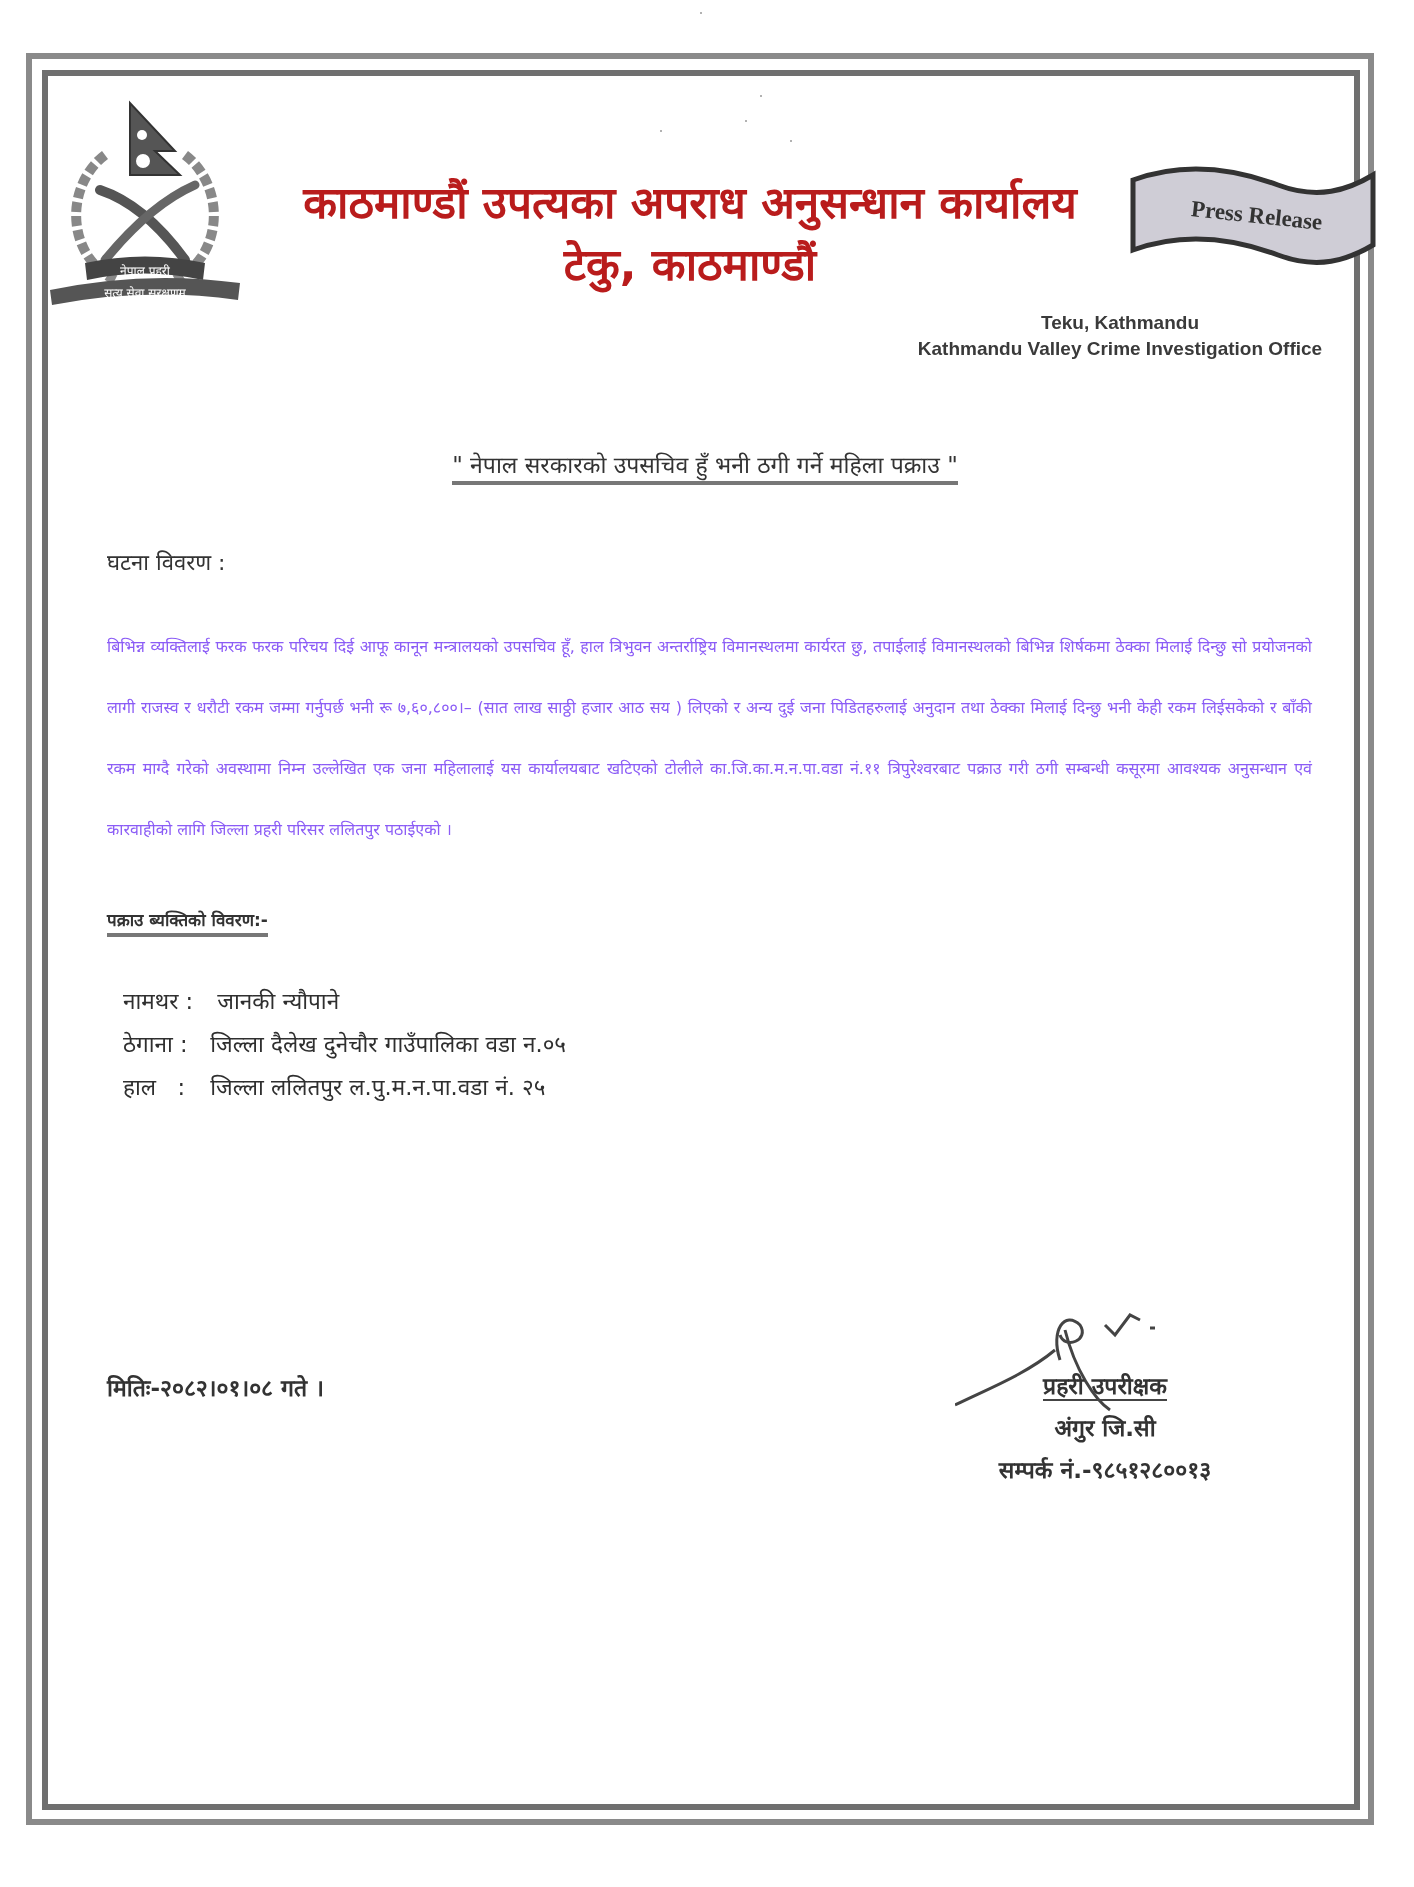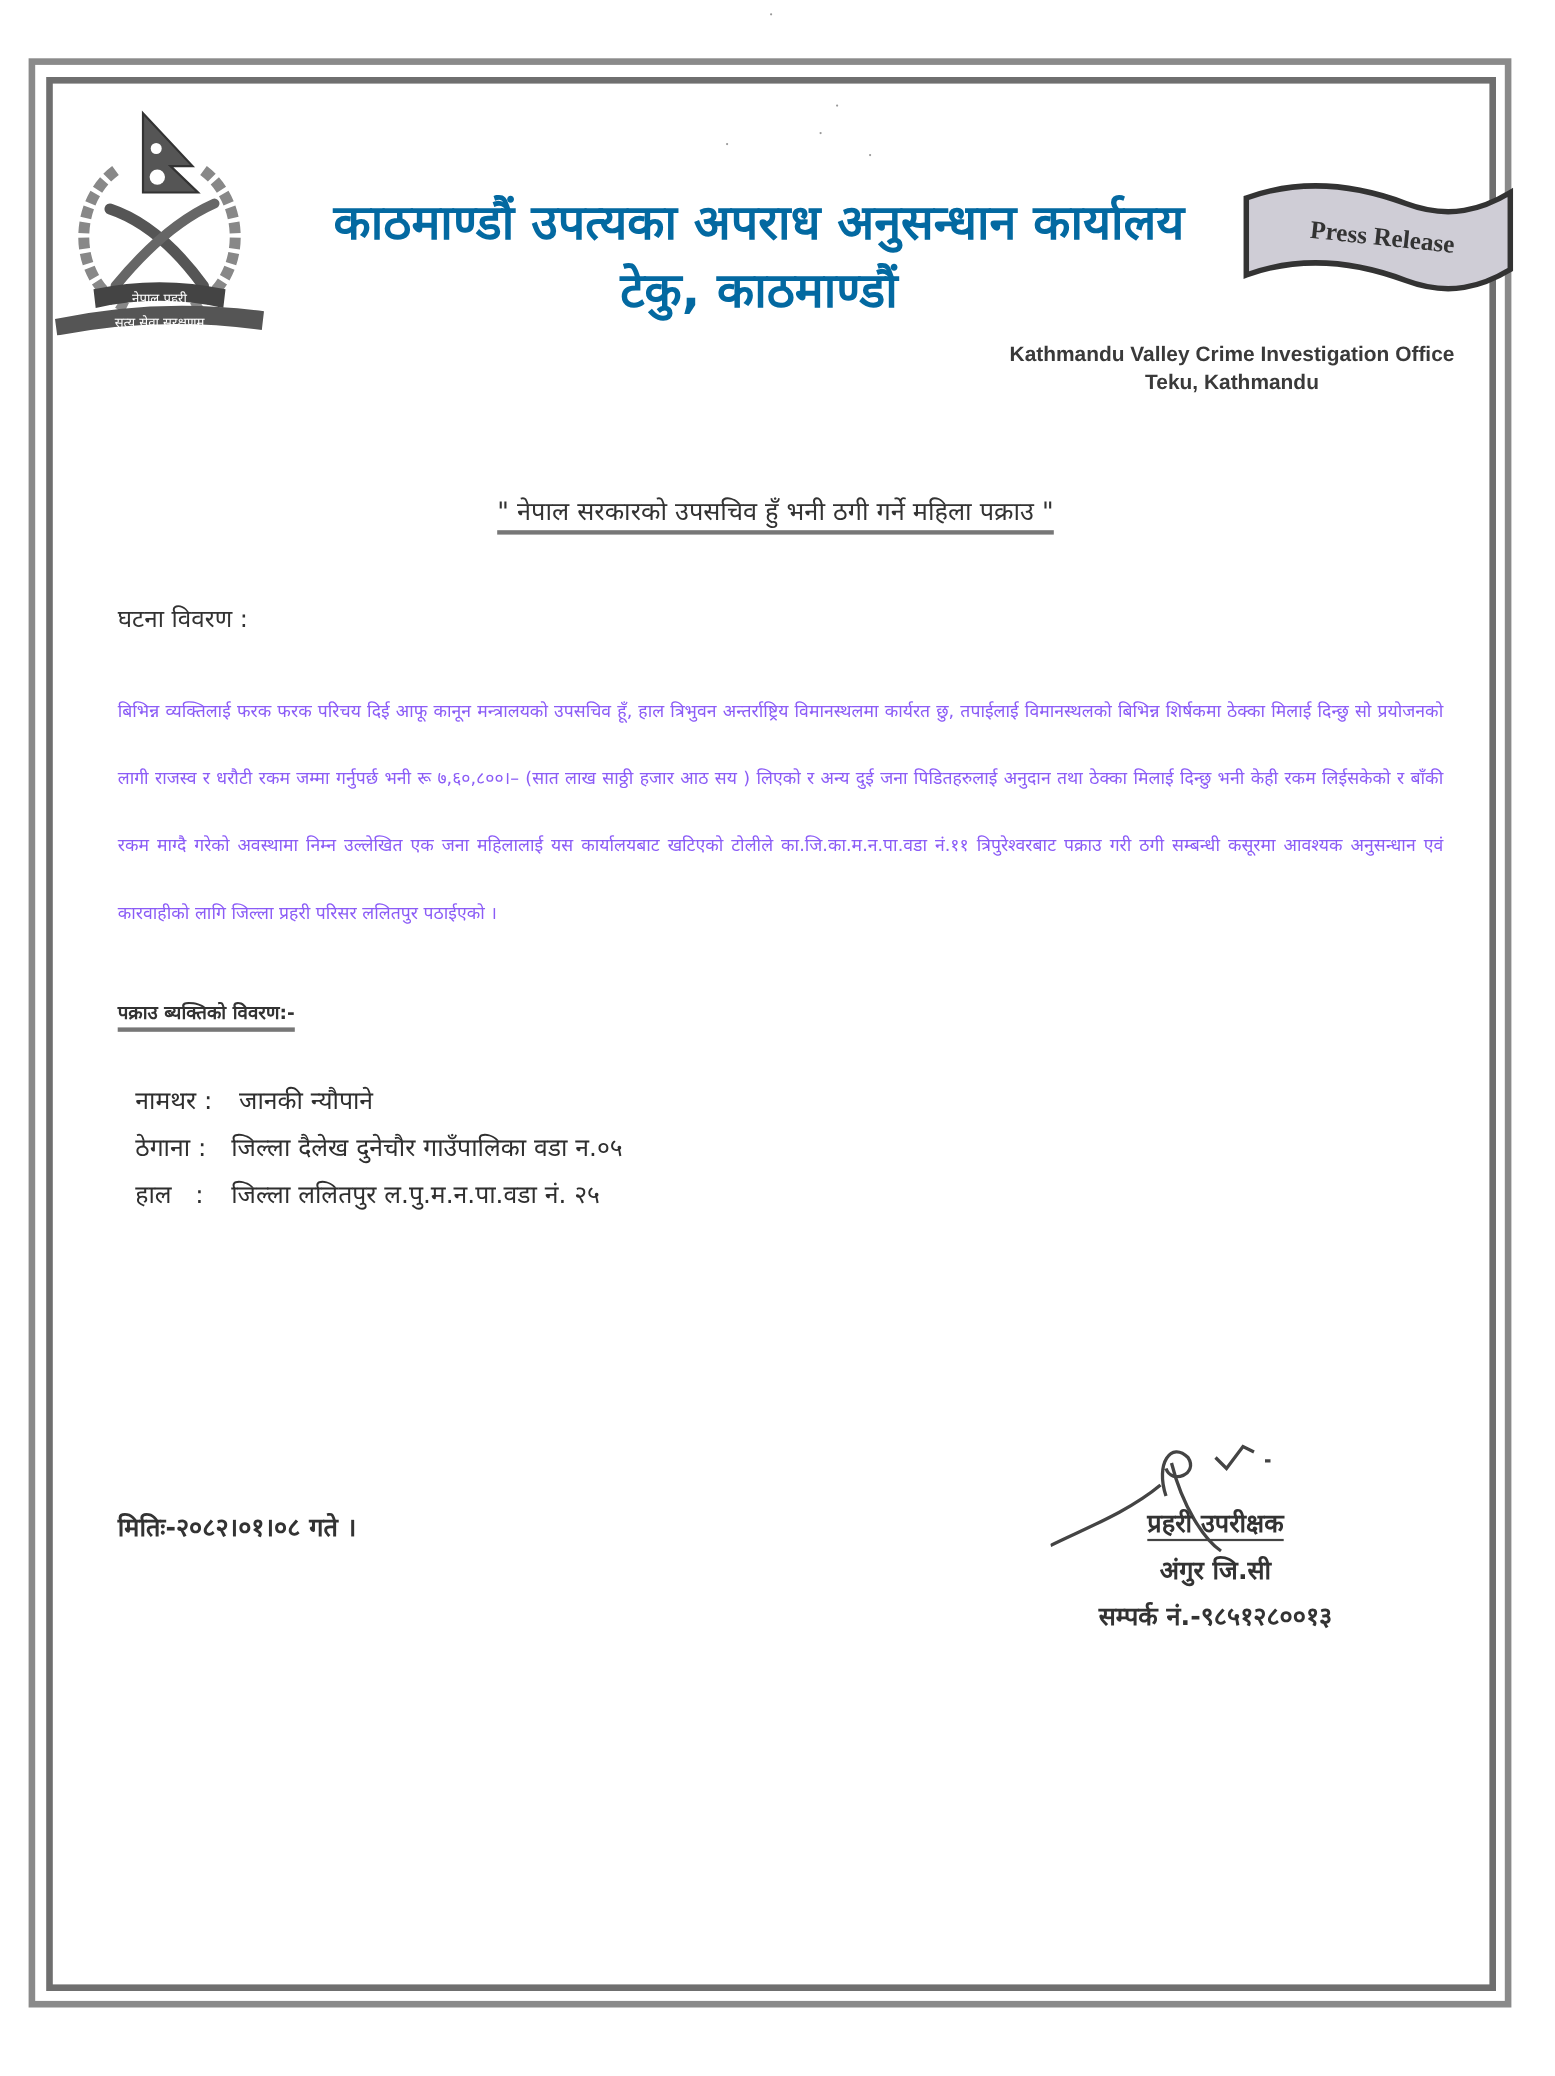--- a/index.html
+++ b/index.html
@@ -12,21 +12,21 @@
       position: absolute; left: 26px; top: 53px; width: 1348px; height: 1772px;
       border: 6px solid #8a8a8a; box-sizing: border-box;
     }
     .border-inner {
       position: absolute; left: 42px; top: 70px; width: 1318px; height: 1740px;
       border: 6px solid #6f6f6f; box-sizing: border-box;
     }
     .logo { position: absolute; left: 45px; top: 95px; width: 200px; height: 210px; }
     .title-np {
       position: absolute; left: 240px; top: 172px; width: 900px; text-align: center;
-      font-size: 44px; font-weight: bold; line-height: 62px; color: #0369a1;
+      font-size: 44px; font-weight: bold; line-height: 62px; color: #b91c1c;
     }
     .press-flag { position: absolute; left: 1128px; top: 165px; width: 250px; height: 110px; }
     .title-en {
       position: absolute; left: 870px; top: 310px; width: 500px; text-align: center;
       font-family: "Liberation Sans", sans-serif; font-weight: bold; font-size: 19px;
       line-height: 26px; color: #3a3a3a;
     }
     .headline {
       position: absolute; left: 395px; top: 448px; width: 620px; text-align: center;
       font-size: 23px; color: #333;
@@ -85,22 +85,22 @@
   <div>काठमाण्डौं उपत्यका अपराध अनुसन्धान कार्यालय</div>
   <div>टेकु, काठमाण्डौं</div>
 </div>
 
 <svg class="press-flag" viewBox="0 0 250 110">
   <path d="M5,15 C60,-5 110,5 150,20 C190,35 220,25 245,10 L245,80 C220,95 190,105 150,90 C110,75 60,65 5,85 Z" fill="#cfcdd6" stroke="#333" stroke-width="5"></path>
   <text x="128" y="58" font-size="23" font-weight="bold" fill="#333" text-anchor="middle" font-family="Liberation Serif, serif" transform="rotate(6 128 58)">Press Release</text>
 </svg>
 
 <div class="title-en">
+  <div>Teku, Kathmandu</div>
   <div>Kathmandu Valley Crime Investigation Office</div>
-  <div>Teku, Kathmandu</div>
 </div>
 
 <div class="headline">
   <span>" नेपाल सरकारको उपसचिव हुँ भनी ठगी गर्ने महिला पक्राउ "</span>
 </div>
 
 <div class="section-label">घटना विवरण :</div>
 <div class="body-para">बिभिन्न व्यक्तिलाई फरक फरक परिचय दिई आफू कानून मन्त्रालयको उपसचिव हूँ, हाल त्रिभुवन अन्तर्राष्ट्रिय विमानस्थलमा कार्यरत छु, तपाईलाई विमानस्थलको बिभिन्न शिर्षकमा ठेक्का मिलाई दिन्छु सो प्रयोजनको लागी राजस्व र धरौटी रकम जम्मा गर्नुपर्छ भनी रू ७,६०,८००।– (सात लाख साठ्ठी हजार आठ सय ) लिएको र अन्य दुई जना पिडितहरुलाई अनुदान तथा  ठेक्का मिलाई दिन्छु भनी केही रकम लिईसकेको र बाँकी रकम माग्दै गरेको अवस्थामा निम्न उल्लेखित एक जना महिलालाई यस कार्यालयबाट खटिएको टोलीले का.जि.का.म.न.पा.वडा नं.११ त्रिपुरेश्वरबाट पक्राउ गरी ठगी सम्बन्धी कसूरमा आवश्यक अनुसन्धान एवं कारवाहीको लागि जिल्ला प्रहरी परिसर ललितपुर पठाईएको ।</div>
 
 <div class="subhead">

